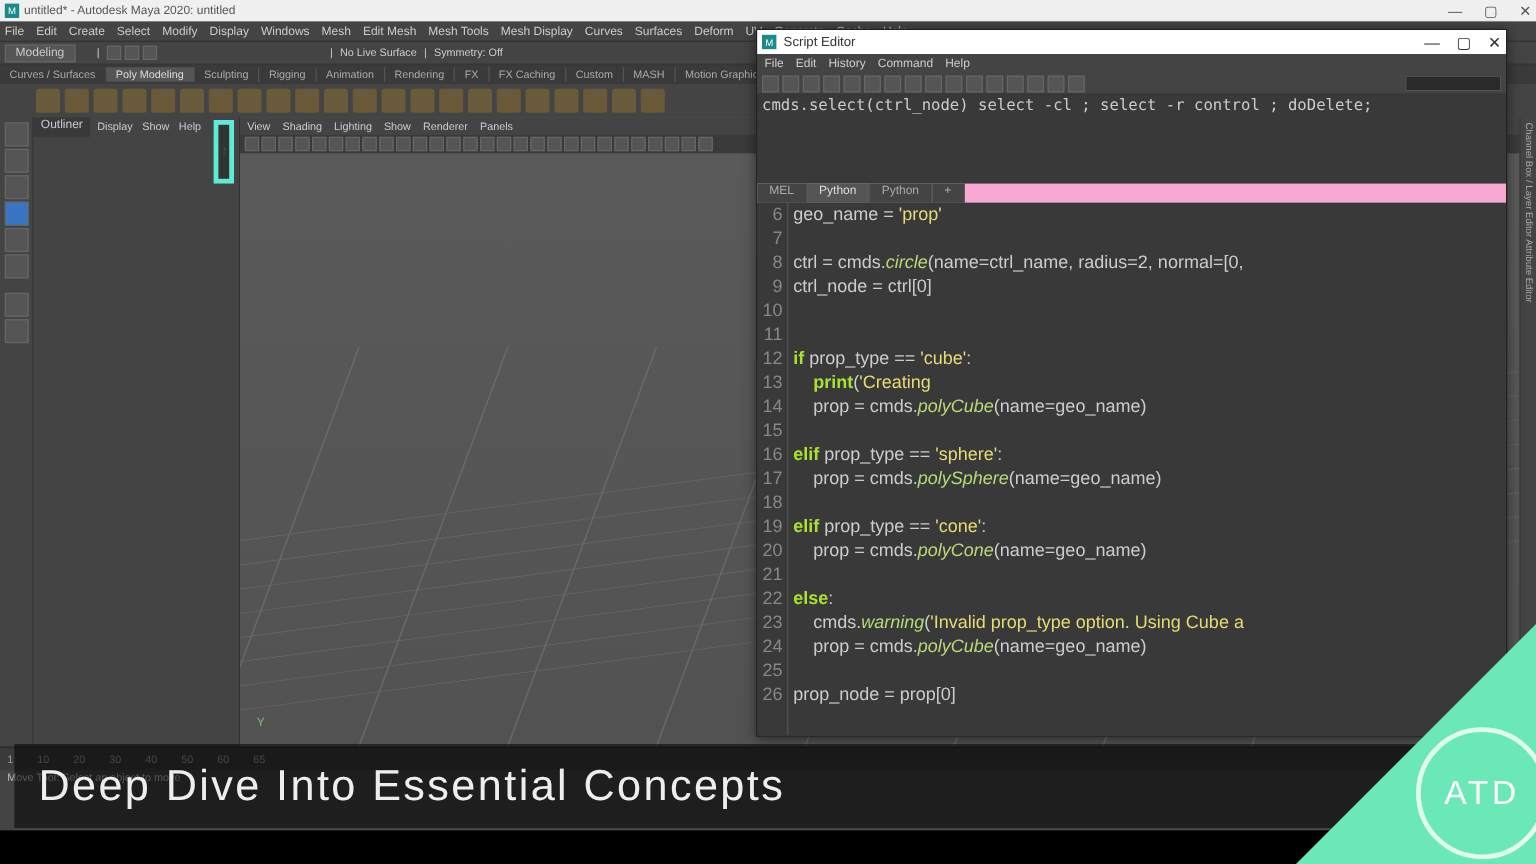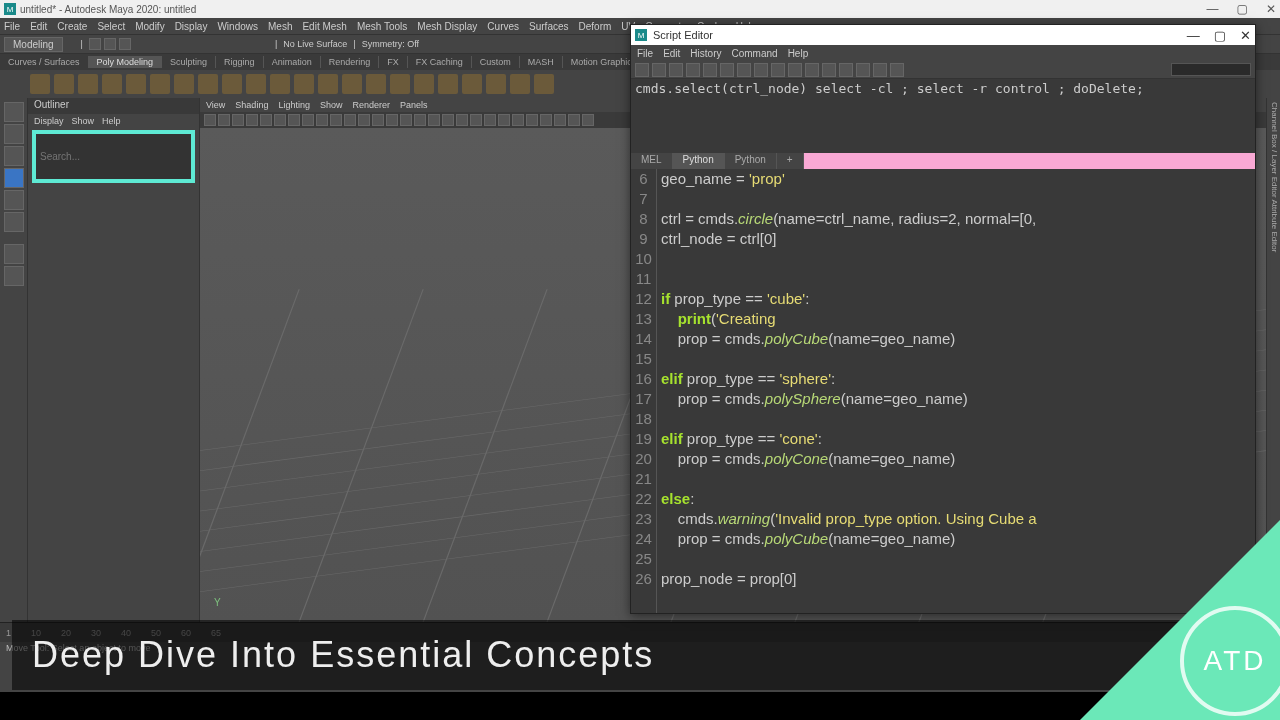--- a/index.html
+++ b/index.html
@@ -14,21 +14,21 @@
 .dropdown { background: #555; padding: 1px 8px; border: 1px solid #666; font-size: 10px; }
 .shelf-tabs { height: 16px; background: #3a3a3a; display: flex; align-items: center; font-size: 9px; color: #aaa; }
 .shelf-tabs .tab { padding: 1px 8px; border-right: 1px solid #555; cursor:pointer; }
 .shelf-tabs .tab.active { background: #555; color: #ddd; }
 .shelf-icons { height: 28px; background: #444444; display: flex; align-items: center; gap: 4px; padding: 0 30px; }
 .shelf-icons .ico { width: 20px; height: 20px; background: #6b5a3a; border-radius: 2px; }
 .main-area { display: flex; height: 524px; }
 .toolbox { width: 28px; background: #444444; border-right: 1px solid #333; display: flex; flex-direction: column; gap: 2px; padding: 4px 2px; align-items: center;}
 .toolbox .tool { width: 20px; height: 20px; background: #555; border:1px solid #666;}
 .toolbox .tool.active{ background:#3a75c4;}
-.outliner { width: 172px; background: #444444; border-right: 1px solid #333; display: flex; flex-direction: column; }
+.outliner { width: 172px; background: #444444; border-right: 1px solid #333; display: flex; flex-direction: row; }
 .panel-header { height: 16px; background: #393939; color: #ccc; font-size: 10px; padding: 1px 6px; }
 .panel-menu { height: 14px; background: #444; color: #ccc; font-size: 9px; display: flex; gap: 8px; padding: 0 6px; align-items: center;}
 .search-row { padding: 2px 4px; }
 .search-row input { width: 100%; background: #333; border: 4px solid #5eead4; color: #ccc; font-size: 10px; padding: 17px 4px; }
 .outliner-list { flex: 1; padding: 2px 0; font-size: 10px; color: #ccc; }
 .outliner-list .item { padding: 1px 8px; cursor:pointer; display:flex; align-items:center; gap:4px;}
 .outliner-list .item::before { content:"▣"; font-size:8px; color:#888;}
 .viewport-wrap { flex: 1; display: flex; flex-direction: column; background: #5b5b5b; position:relative;}
 .vp-menu { height: 14px; background: #444; color: #ccc; font-size: 9px; display: flex; gap: 10px; padding: 0 6px; align-items: center; }
 .vp-toolbar { height: 16px; background: #3a3a3a; display:flex; align-items:center; gap:2px; padding:0 4px;}
@@ -46,21 +46,21 @@
 .se-title .wincontrols{ margin-left:auto; display:flex; gap:14px; font-size:13px; color:#333;}
 .se-menu { height: 16px; background: #444; color: #ccc; font-size: 10px; display: flex; gap: 10px; padding: 0 6px; align-items:center;}
 .se-toolbar{ height:18px; background:#444; border-bottom:1px solid #333; display:flex; align-items:center; gap:3px; padding:0 4px;}
 .se-toolbar .b{ width:14px; height:14px; background:#555; border:1px solid #666;}
 .se-toolbar .search{ margin-left:auto; width:80px; height:13px; background:#2a2a2a; border:1px solid #555;}
 .se-history { height: 74px; background: #393939; color: #ccc; font-size: 13px; font-family: "Consolas", monospace; padding: 2px 4px; overflow:hidden; line-height:15px;}
 .se-tabs { height: 16px; background: #f9a8d4; display: flex; font-size: 10px; color: #aaa; }
 .se-tabs .tab { padding: 1px 10px; border-right: 1px solid #555; background:#444;}
 .se-tabs .tab.active { background: #555; color: #ddd; }
 .se-code { flex:1; background: #393939; display: flex; font-family: "Consolas", monospace; font-size: 15px; line-height: 20px; overflow:hidden;}
-.gutter { width: 26px; background: #393939; color: #888; text-align: center; padding: 0 4px; border-right:1px solid #555;}
+.gutter { width: 26px; background: #393939; color: #888; text-align: right; padding: 0 4px; border-right:1px solid #555;}
 .code-body { flex: 1; padding: 0 4px; white-space: pre; color: #ccc; }
 .kw { color: #a6e22e; font-weight: bold; }
 .fncall { color: #b8d977; font-style: italic; }
 .str { color: #e6db74; }
 
 
 .caption-bar { position: absolute; left: 12px; bottom: 30px; width: 100%; height: 70px; background: rgba(0,0,0,0.55); display:flex; align-items:center; padding-left:20px;}
 .caption-bar .text{ color:#eee; font-size:36px; font-weight:300; letter-spacing:2px;}
 .corner-badge { position: absolute; right: -10px; bottom: -10px; width: 240px; height: 240px; }
 .corner-badge .tri{ position:absolute; right:0; bottom:0; width:0; height:0; border-left:220px solid transparent; border-bottom:220px solid #6be8b8;}

